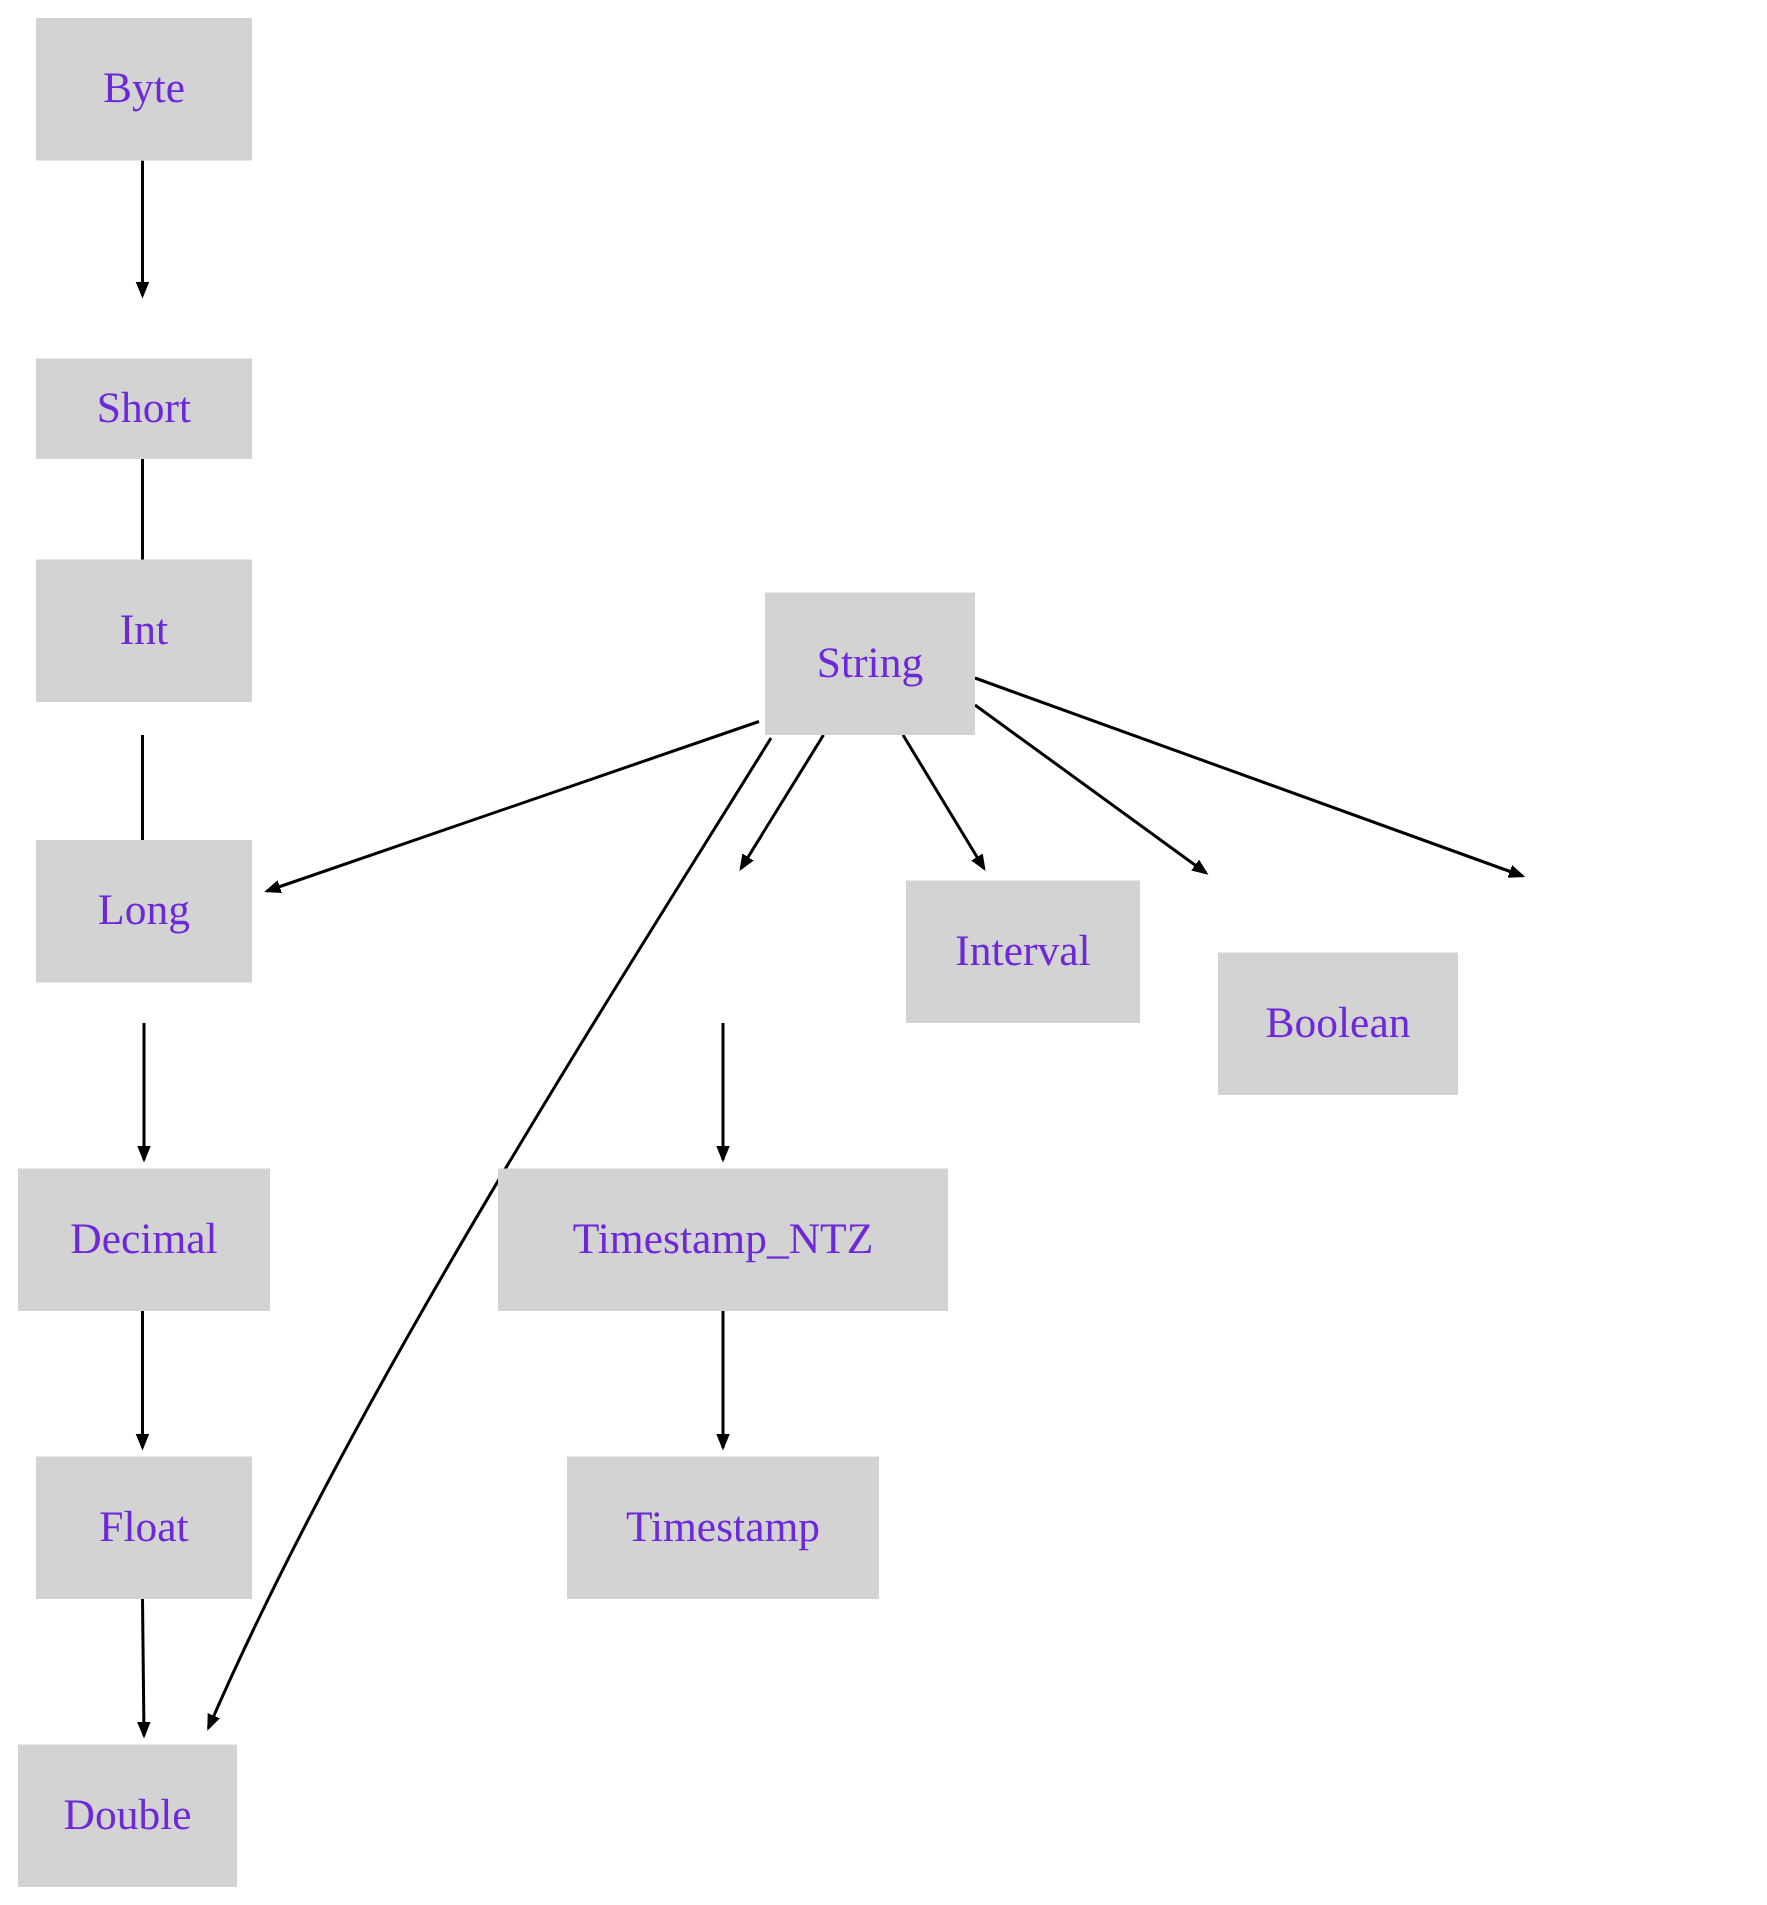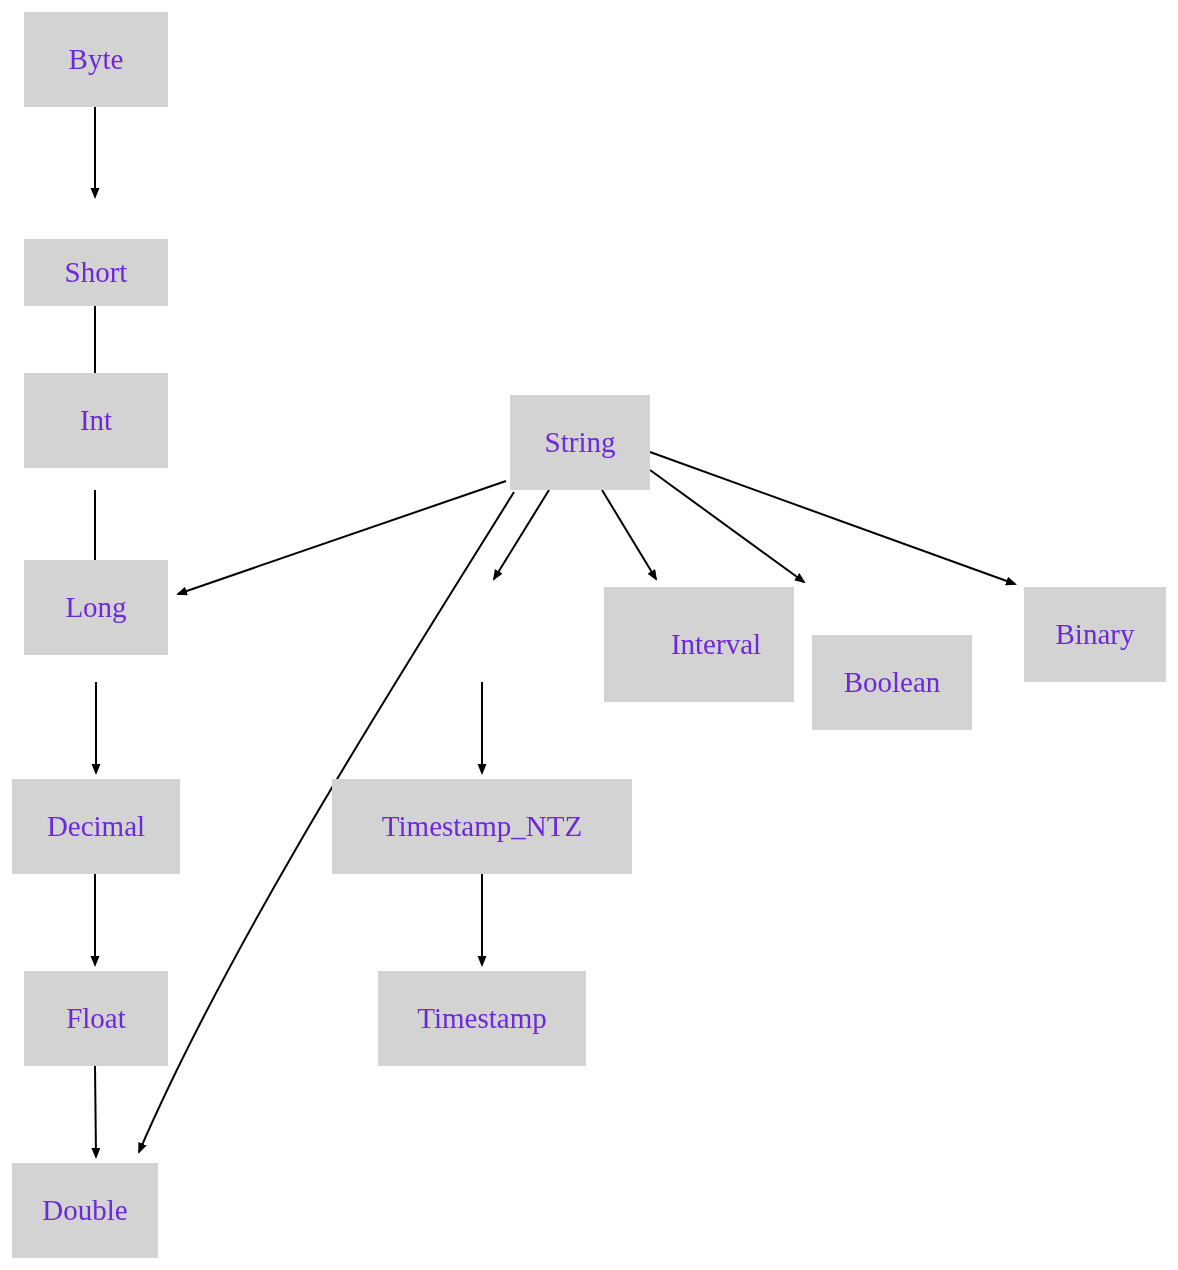--- a/index.html
+++ b/index.html
@@ -58,22 +58,21 @@
     <path d="M650,470 L804,582" marker-end="url(#arrow)"></path>
     <path d="M650,452 L1015,584" marker-end="url(#arrow)"></path>
     <path d="M514,492 C410,660 235,930 139,1152" marker-end="url(#arrow)"></path>
   </svg>
 
   <div class="node" style="left:24px;  top:12px;   width:144px; height:95px;">Byte</div>
   <div class="node" style="left:24px;  top:203px;  width:144px; height:67px;margin-top:36px;">Short</div>
   <div class="node" style="left:24px;  top:373px;  width:144px; height:95px;">Int</div>
   <div class="node" style="left:510px; top:395px;  width:140px; height:95px;">String</div>
   <div class="node" style="left:24px;  top:560px;  width:144px; height:95px;">Long</div>
-  <div class="node" style="left:604px; top:587px;  width:156px; height:115px;padding-left:34px;">Interval</div>
+  <div class="node" style="left:604px; top:587px;  width:156px; height:95px;">Interval</div>
   <div class="node" style="left:812px; top:587px;  width:160px; height:95px;margin-top:48px;">Boolean</div>
-  <div class="node" style="left:1024px;top:587px;  width:142px; height:95px;">Binary</div>
   <div class="node" style="left:12px;  top:779px;  width:168px; height:95px;">Decimal</div>
   <div class="node" style="left:332px; top:779px;  width:300px; height:95px;">Timestamp_NTZ</div>
   <div class="node" style="left:24px;  top:971px;  width:144px; height:95px;">Float</div>
   <div class="node" style="left:378px; top:971px;  width:208px; height:95px;">Timestamp</div>
   <div class="node" style="left:12px;  top:1163px; width:146px; height:95px;">Double</div>
 
 </div>
 
 </body></html>

